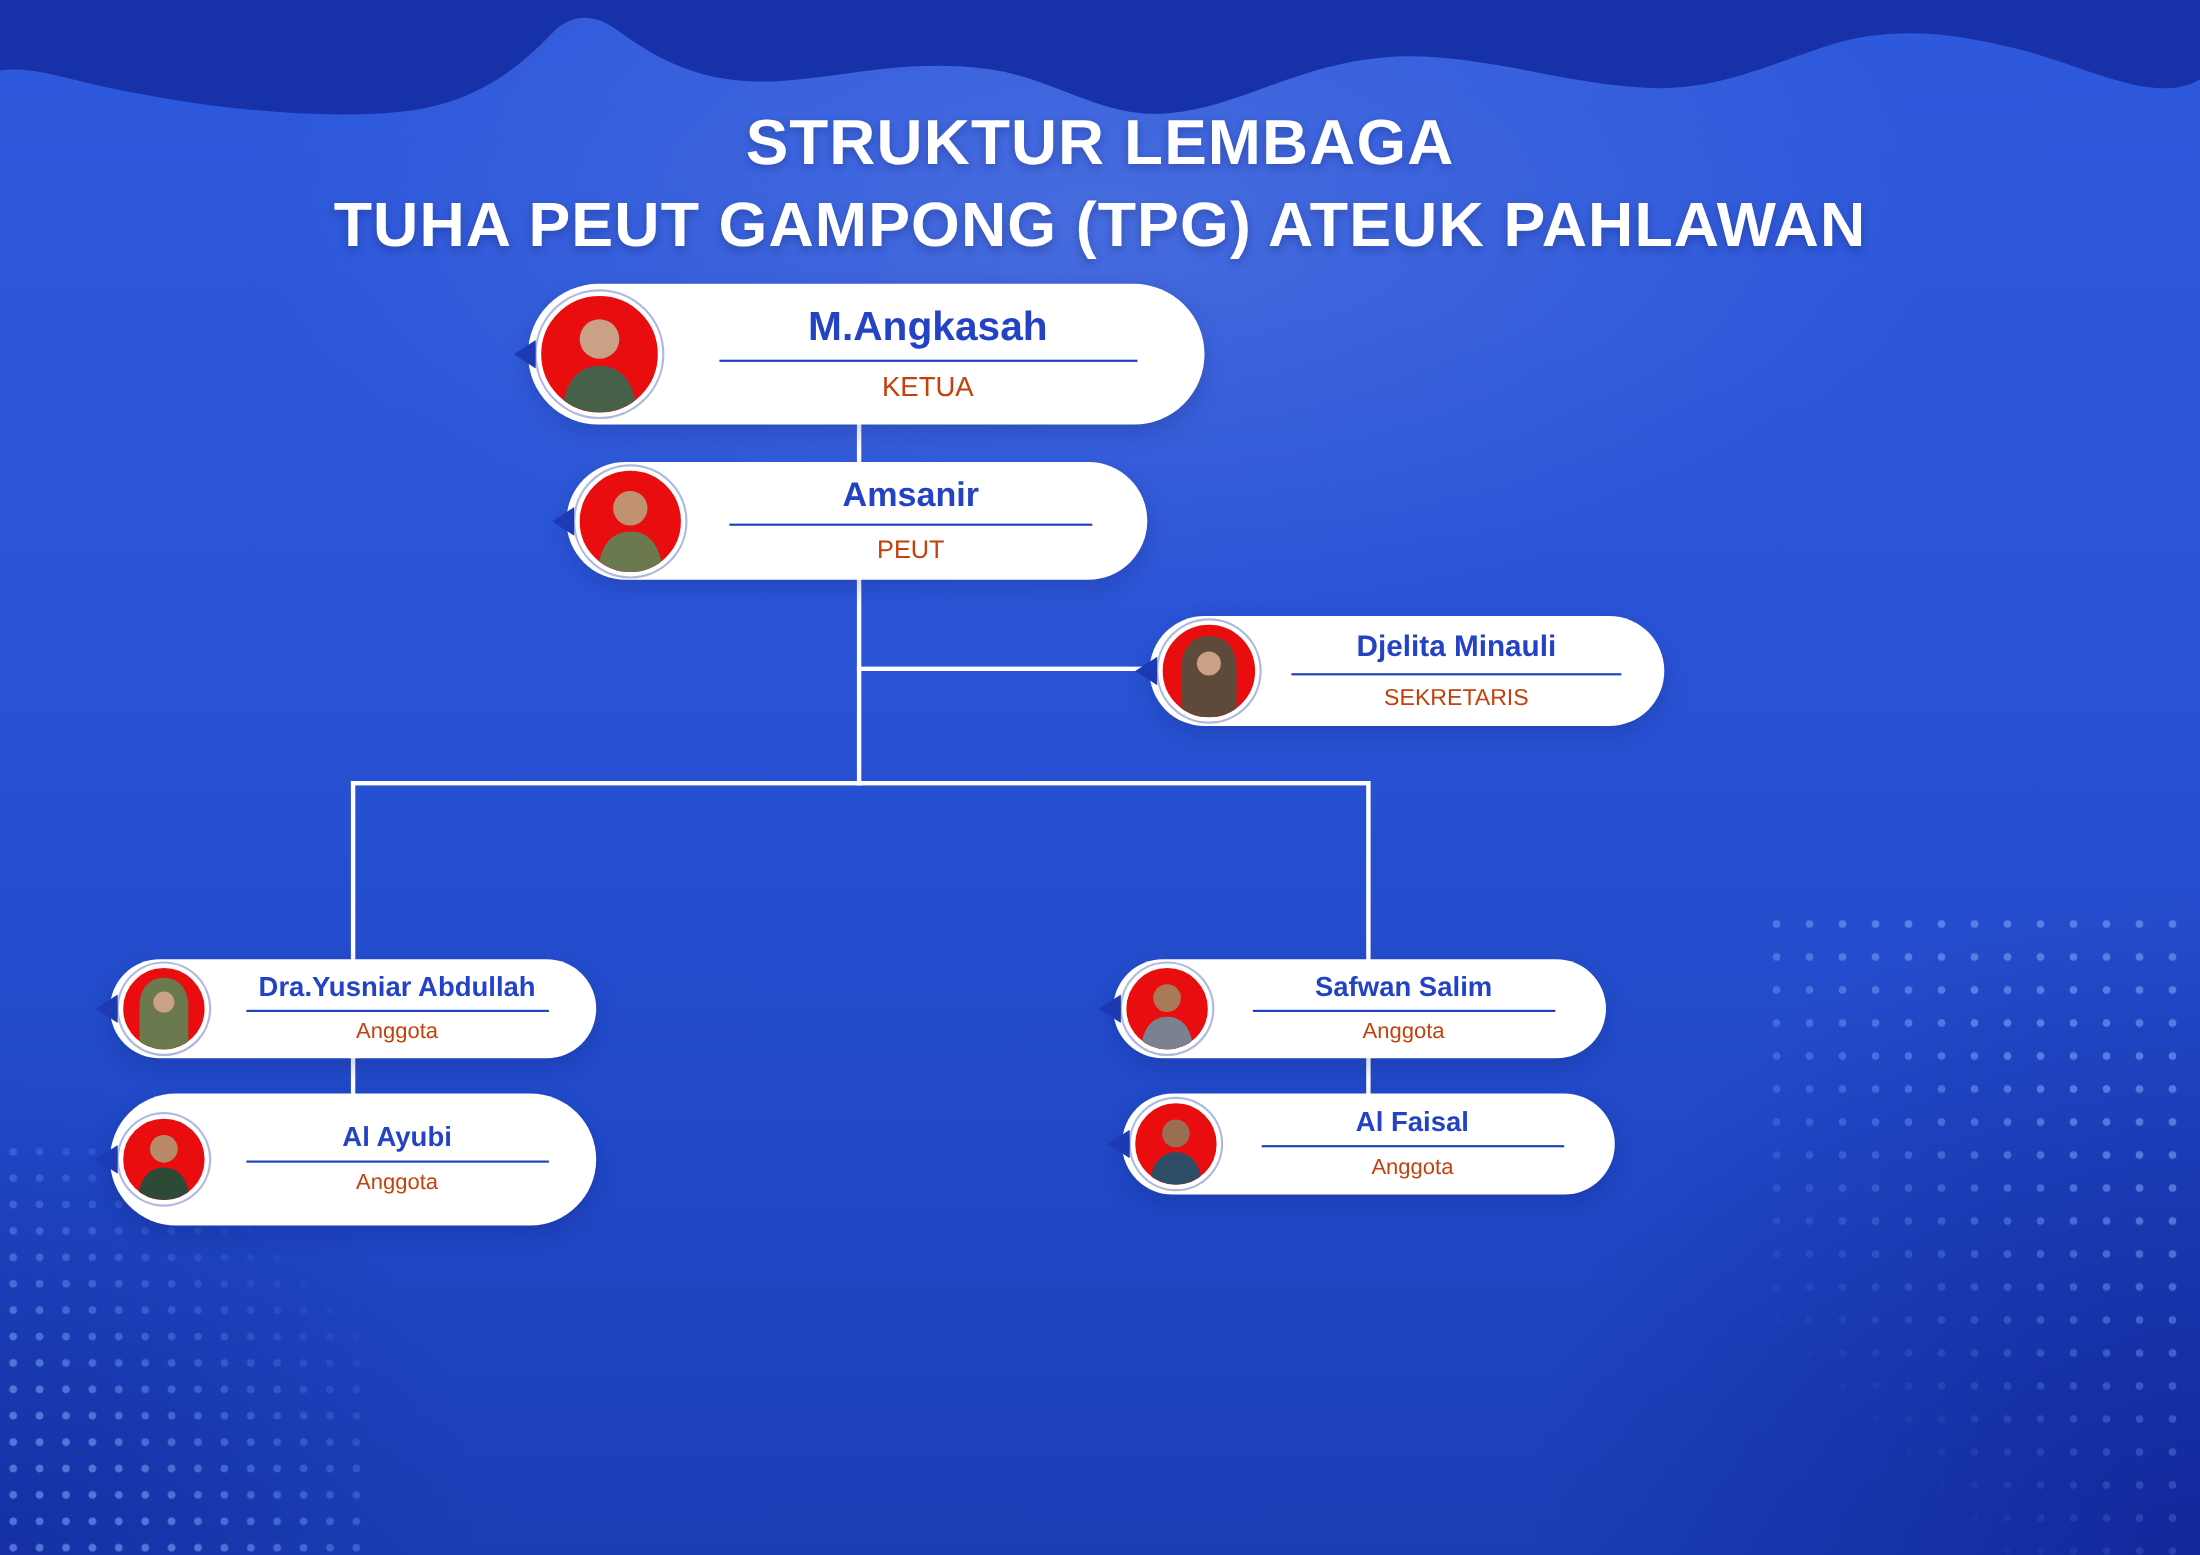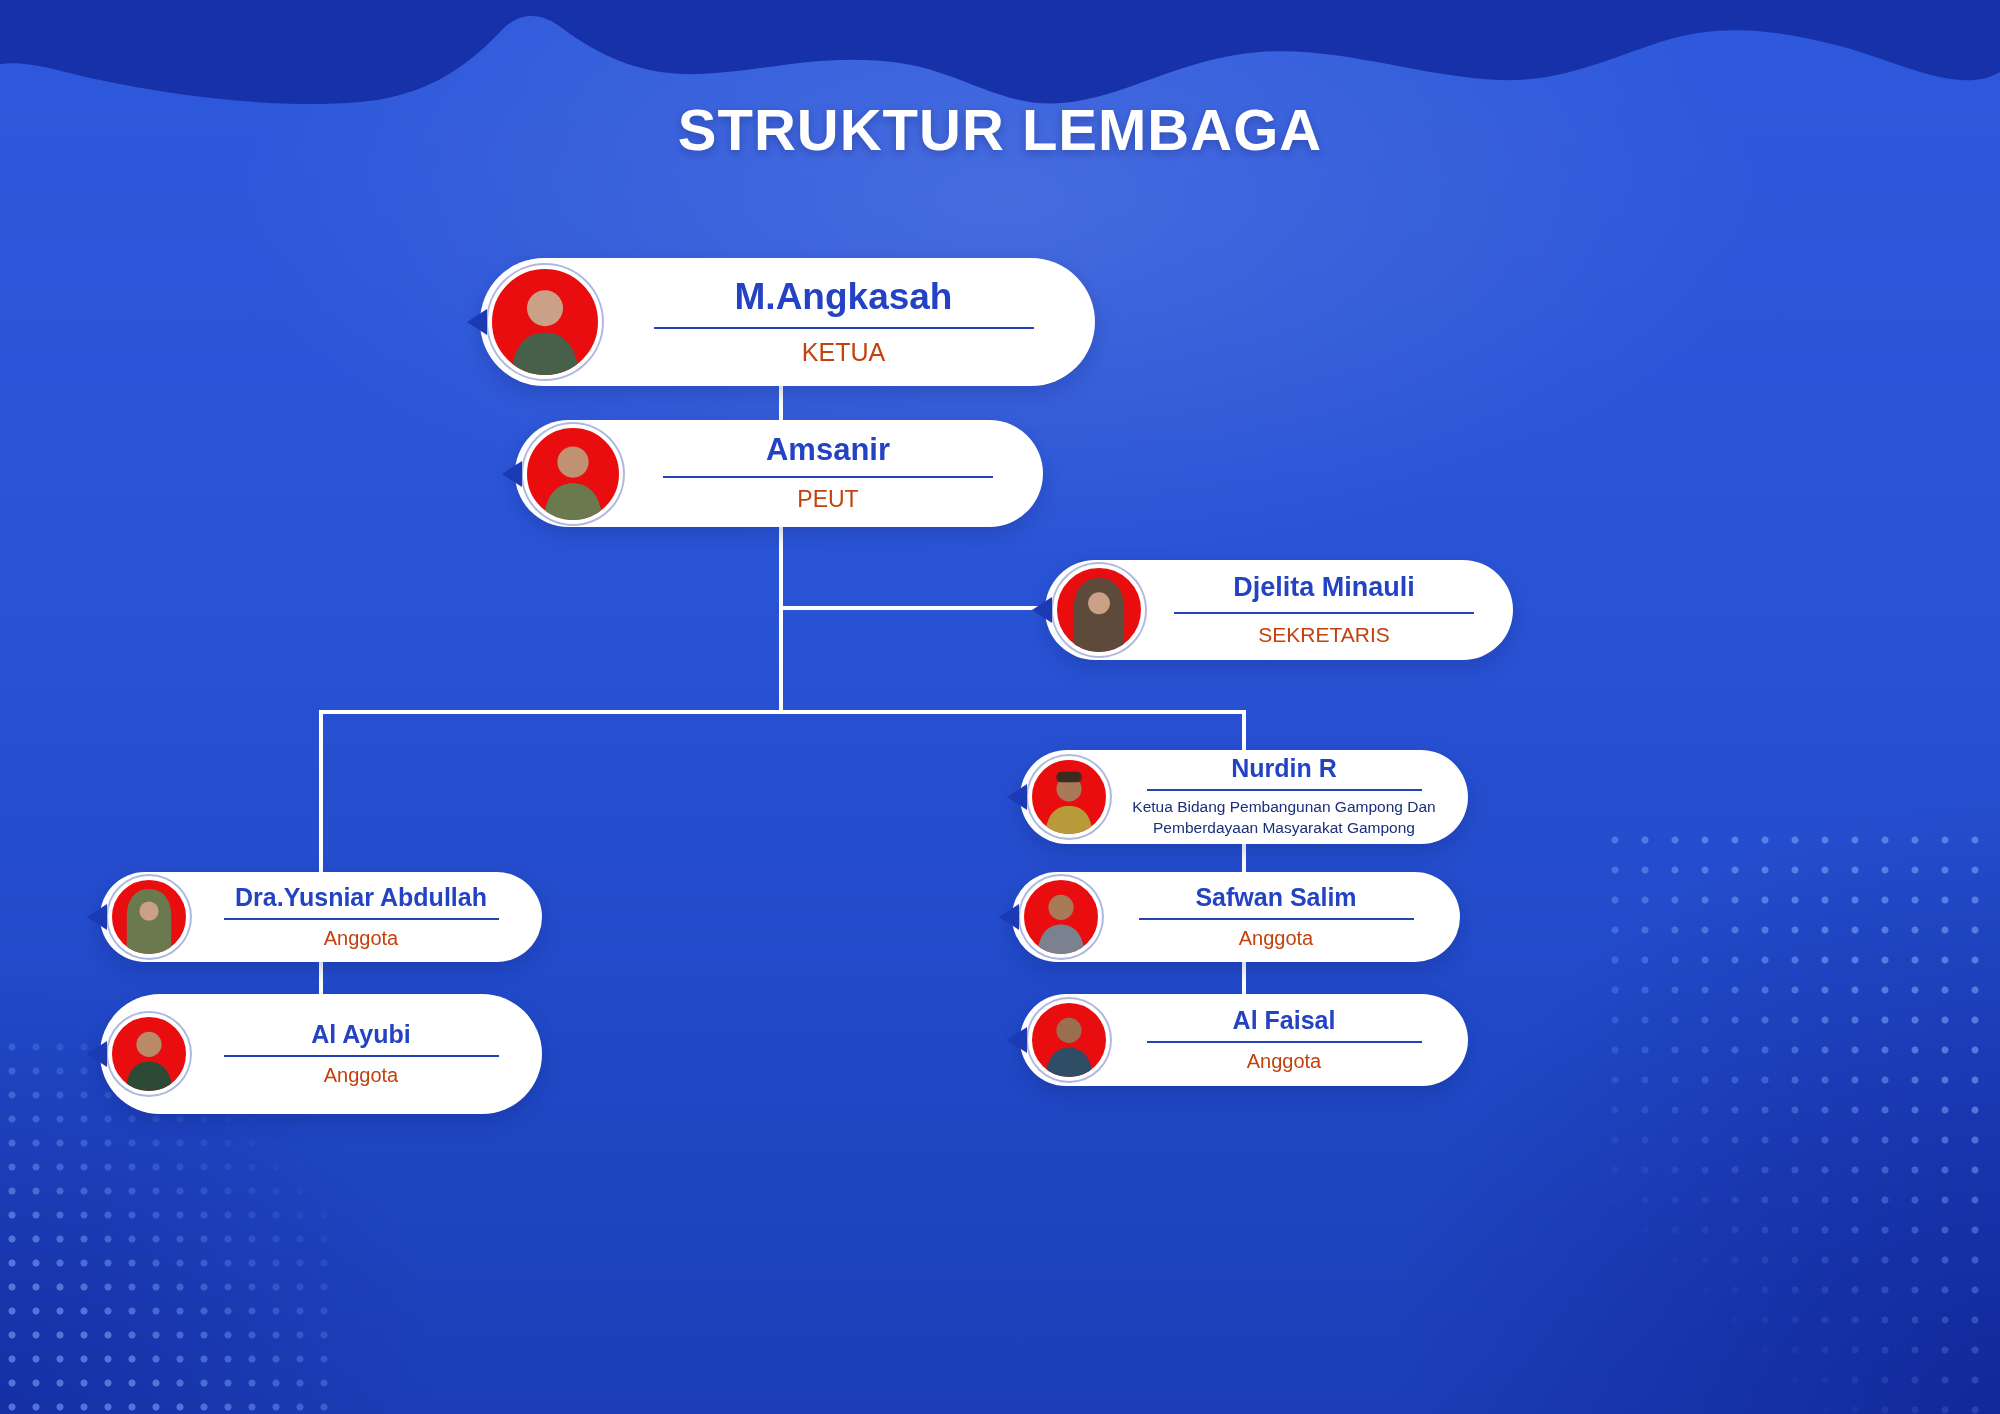--- a/index.html
+++ b/index.html
@@ -103,20 +103,21 @@
       C280,109 180,97 100,80
       C60,72 30,60 0,64 Z"></path>
   </svg>
 
   <div class="dots dots-bl"></div>
   <div class="dots dots-br"></div>
   <div class="corner-br"></div>
   <div class="corner-bl"></div>
 
   <div class="title title-1">STRUKTUR LEMBAGA</div>
+  <div class="title title-2">TUHA PEUT GAMPONG (TPG) ATEUK PAHLAWAN</div>
 
   <div class="line" style="left:779px;top:383px;width:4px;height:40px;"></div>
   <div class="line" style="left:779px;top:524px;width:4px;height:190px;"></div>
   <div class="line" style="left:779px;top:606px;width:310px;height:4px;"></div>
   <div class="line" style="left:319px;top:710px;width:925px;height:4px;"></div>
   <div class="line" style="left:319px;top:710px;width:4px;height:310px;"></div>
   <div class="line" style="left:1242px;top:710px;width:4px;height:310px;"></div>
 
   <div class="card c-ketua">
     <span class="arrow"></span>
@@ -187,35 +188,20 @@
           <path d="M18,100 C20,72 33,60 50,60 C67,60 80,72 82,100 Z" fill="#2d4a36"></path>
         </svg>
     </span>
     <div class="txt">
       <div class="nm">Al Ayubi</div>
       <div class="rule"></div>
       <div class="role">Anggota</div>
     </div>
   </div>
 
-  <div class="card small c-r1">
-    <span class="arrow"></span>
-    <span class="photo">
-      <svg viewBox="0 0 100 100">
-          <circle cx="50" cy="39" r="17" fill="#a97a58"></circle>
-          <rect x="33" y="16" width="34" height="14" rx="6" fill="#3a2a20"></rect>
-          <path d="M18,100 C20,72 33,62 50,62 C67,62 80,72 82,100 Z" fill="#b89a3a"></path>
-        </svg>
-    </span>
-    <div class="txt">
-      <div class="nm">Nurdin R</div>
-      <div class="rule"></div>
-      <div class="desc">Ketua Bidang Pembangunan Gampong Dan Pemberdayaan Masyarakat Gampong</div>
-    </div>
-  </div>
 
   <div class="card small c-r2">
     <span class="arrow"></span>
     <span class="photo">
       <svg viewBox="0 0 100 100">
           <circle cx="50" cy="37" r="17" fill="#a97a58"></circle>
           <path d="M18,100 C20,72 33,60 50,60 C67,60 80,72 82,100 Z" fill="#7a8290"></path>
         </svg>
     </span>
     <div class="txt">

